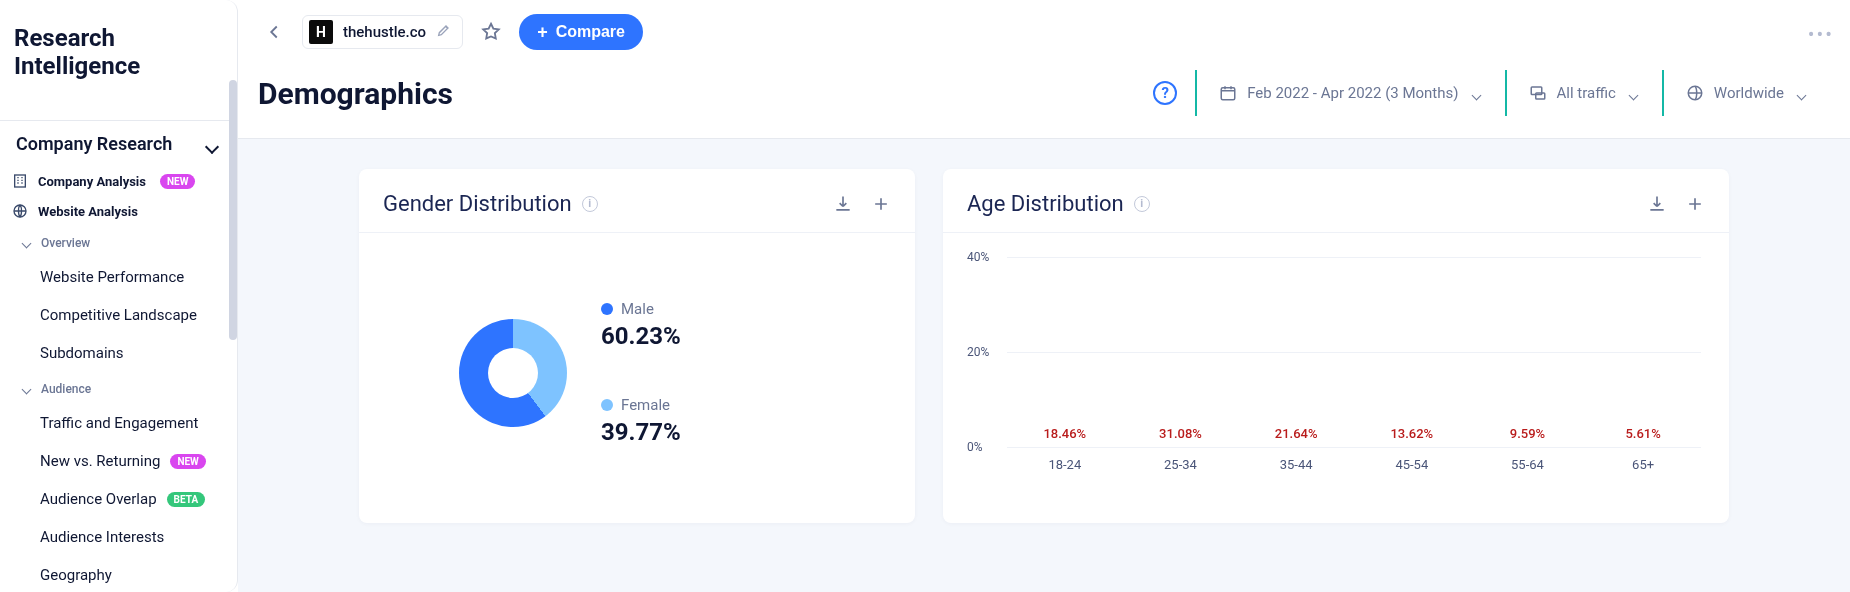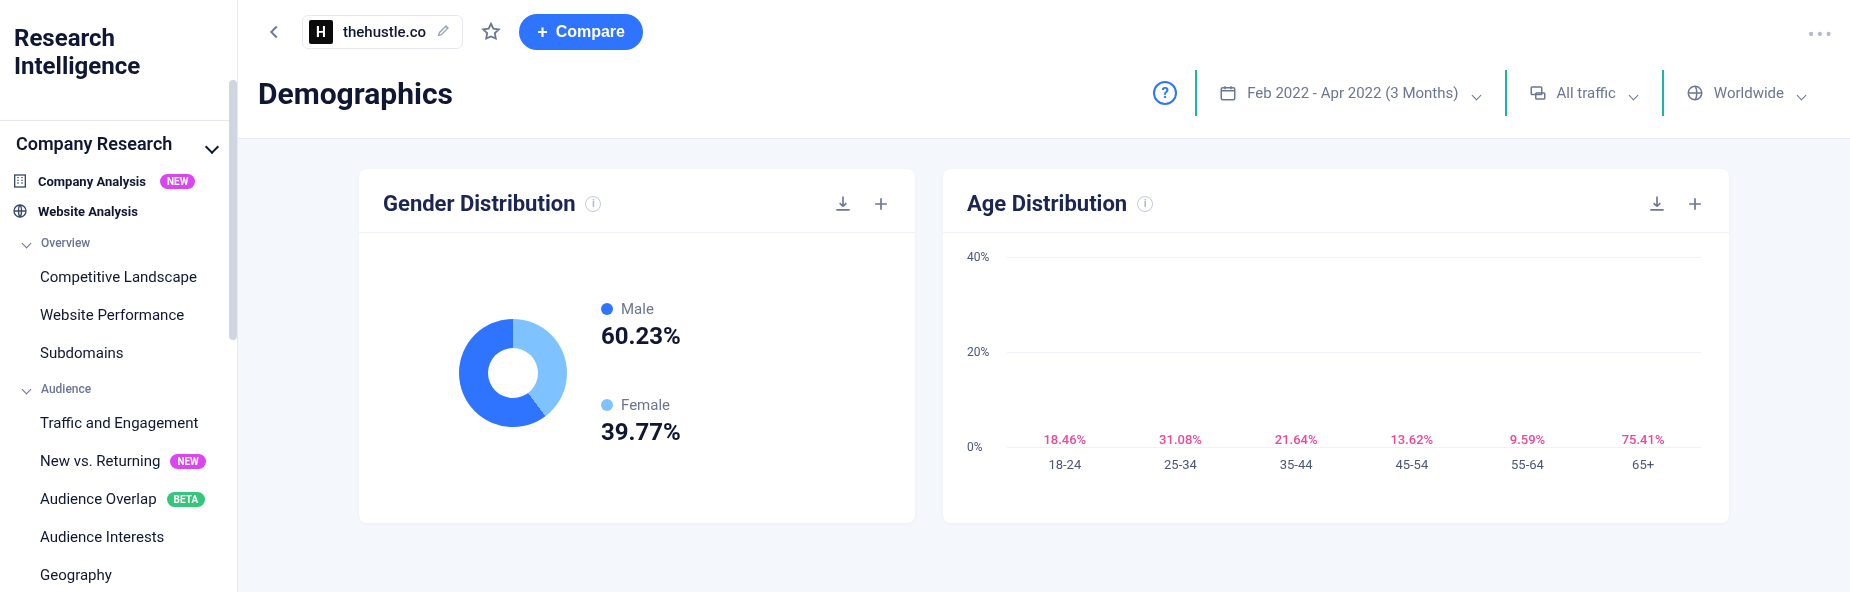--- a/index.html
+++ b/index.html
@@ -13,20 +13,21 @@
     display: flex;
   }
   
   .sidebar {
     width: 238px;
     background: #ffffff;
     border-right: 1px solid #e6e9ef;
     display: flex;
     flex-direction: column;
     position: relative;
+    border-radius: 12px;
   }
   .sidebar-title {
     font-size: 24px;
     font-weight: 700;
     padding: 24px 0 24px 14px;
     color: #0f1733;
   }
   .sidebar-section {
     padding: 12px 16px;
     display: flex;
@@ -208,21 +209,21 @@
     background: #ffffff;
     border-radius: 8px;
     box-shadow: 0 1px 4px rgba(20,30,70,0.04);
   }
   .card1 { width: 556px; height: 354px; }
   .card2 { width: 786px; height: 354px; }
   .card-header {
     display: flex; align-items: center; padding: 22px 24px 16px 24px;
     border-bottom: 1px solid #eef1f7;
   }
-  .card-title { font-size: 22px; font-weight: 700; color: #1b2653; }
+  .card-title { font-size: 22px; font-weight: 400; color: #1b2653; }
   .info-dot {
     width: 16px; height: 16px; border: 1.5px solid #c3c9da; border-radius: 50%;
     color: #b4bbd0; display: flex; align-items: center; justify-content: center;
     font-size: 11px; font-weight: 700; margin-left: 10px; cursor: default;
   }
   .card-actions { margin-left: auto; display: flex; gap: 18px; color: #6b7694; }
   .action-icon { cursor: pointer; width: 20px; height: 20px; }
   
   .gender-body { display: flex; align-items: center; height: 280px; padding-left: 100px; gap: 34px; }
   .donut { width: 108px; height: 108px; border-radius: 50%; position: relative; }
@@ -238,21 +239,21 @@
   
   .bar-body { padding: 24px 28px 10px 28px; position: relative; height: 286px; }
   .axis { position: relative; height: 190px; margin-left: 36px; }
   .gridline { position: absolute; left: 0; right: 0; border-top: 1px solid #eef1f7; }
   .ytick { position: absolute; left: -40px; font-size: 12px; color: #4a5578; transform: translateY(-50%); }
   .bars-row {
     position: absolute; left: 0; right: 0; bottom: 0; height: 100%;
     display: flex; justify-content: space-around; align-items: flex-end;
   }
   .bar-col { width: 70px; display: flex; flex-direction: column; align-items: center; }
-  .bar-label { font-size: 13px; color: #ec4899; font-weight: 500; }
+  .bar-label { font-size: 13px; color: #b91c1c; margin-bottom: 6px; font-weight: 500; }
   .bar { width: 60px; background: #3b82f6; }
   .xticks {
     margin-left: 36px;
     display: flex; justify-content: space-around; margin-top: 10px;
     font-size: 13px; color: #4a5578;
   }
   .xticks span { width: 70px; text-align: center; }
 </style>
 </head>
 <body>
@@ -284,24 +285,24 @@
     </span>
     <span>Website Analysis</span>
   </div>
 
   <div class="group-label">
     <span class="mini-chev"></span>
     <span>Overview</span>
   </div>
   <div id="group-0-items">
       <div class="nav-item">
+        <span>Website Performance</span>
+      </div>
+      <div class="nav-item">
         <span>Competitive Landscape</span>
-      </div>
-      <div class="nav-item">
-        <span>Website Performance</span>
       </div>
       <div class="nav-item">
         <span>Subdomains</span>
       </div>
     </div>
 
   <div class="group-label">
     <span class="mini-chev"></span>
     <span>Audience</span>
   </div>
@@ -469,21 +470,21 @@
               </div>
               <div class="bar-col">
                 <div class="bar-label">13.62%</div>
                 <div class="bar" style="height: 34.05%; background: rgb(59, 130, 246);"></div>
               </div>
               <div class="bar-col">
                 <div class="bar-label">9.59%</div>
                 <div class="bar" style="height: 23.975%; background: rgb(59, 130, 246);"></div>
               </div>
               <div class="bar-col">
-                <div class="bar-label">75.41%</div>
+                <div class="bar-label">5.61%</div>
                 <div class="bar" style="height: 14.025%; background: rgb(59, 130, 246);"></div>
               </div>
             </div>
         <div class="gridline" style="top: 100%;"></div>
             <div class="ytick" style="top: 100%;">0%</div>
             <div class="gridline" style="top: 50%;"></div>
             <div class="ytick" style="top: 50%;">20%</div>
             <div class="gridline" style="top: 0%;"></div>
             <div class="ytick" style="top: 0%;">40%</div>
           </div>

